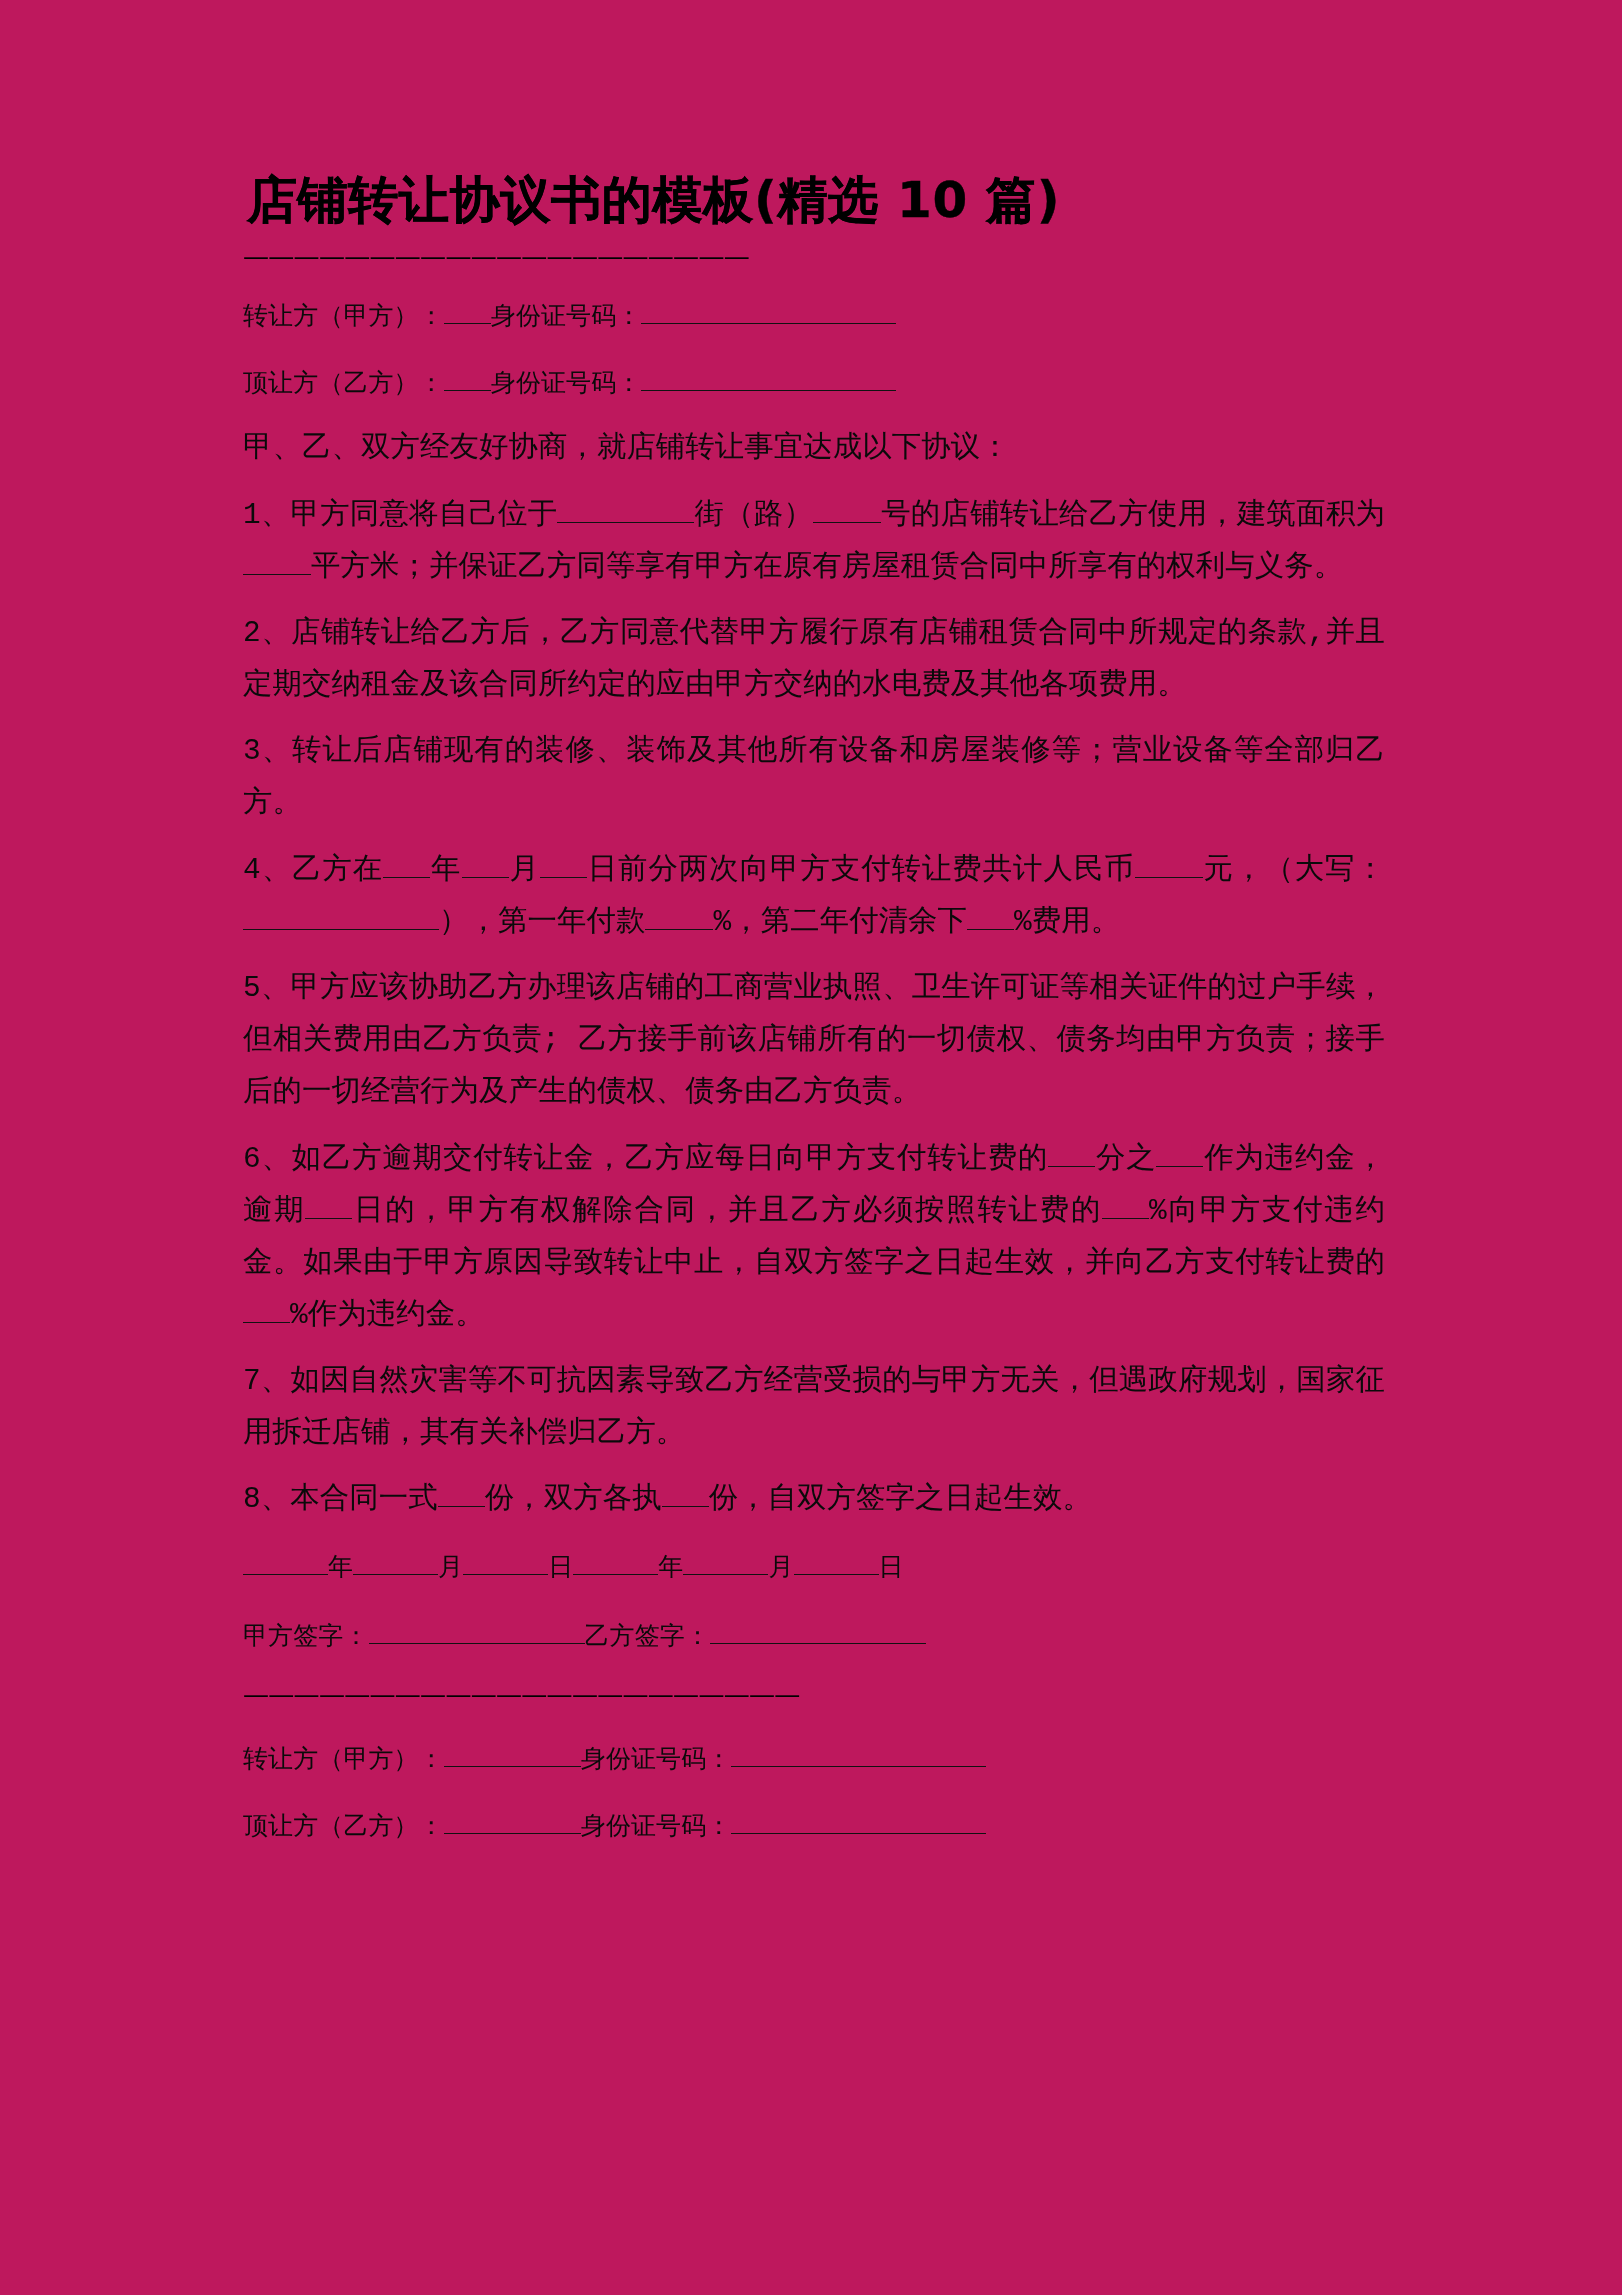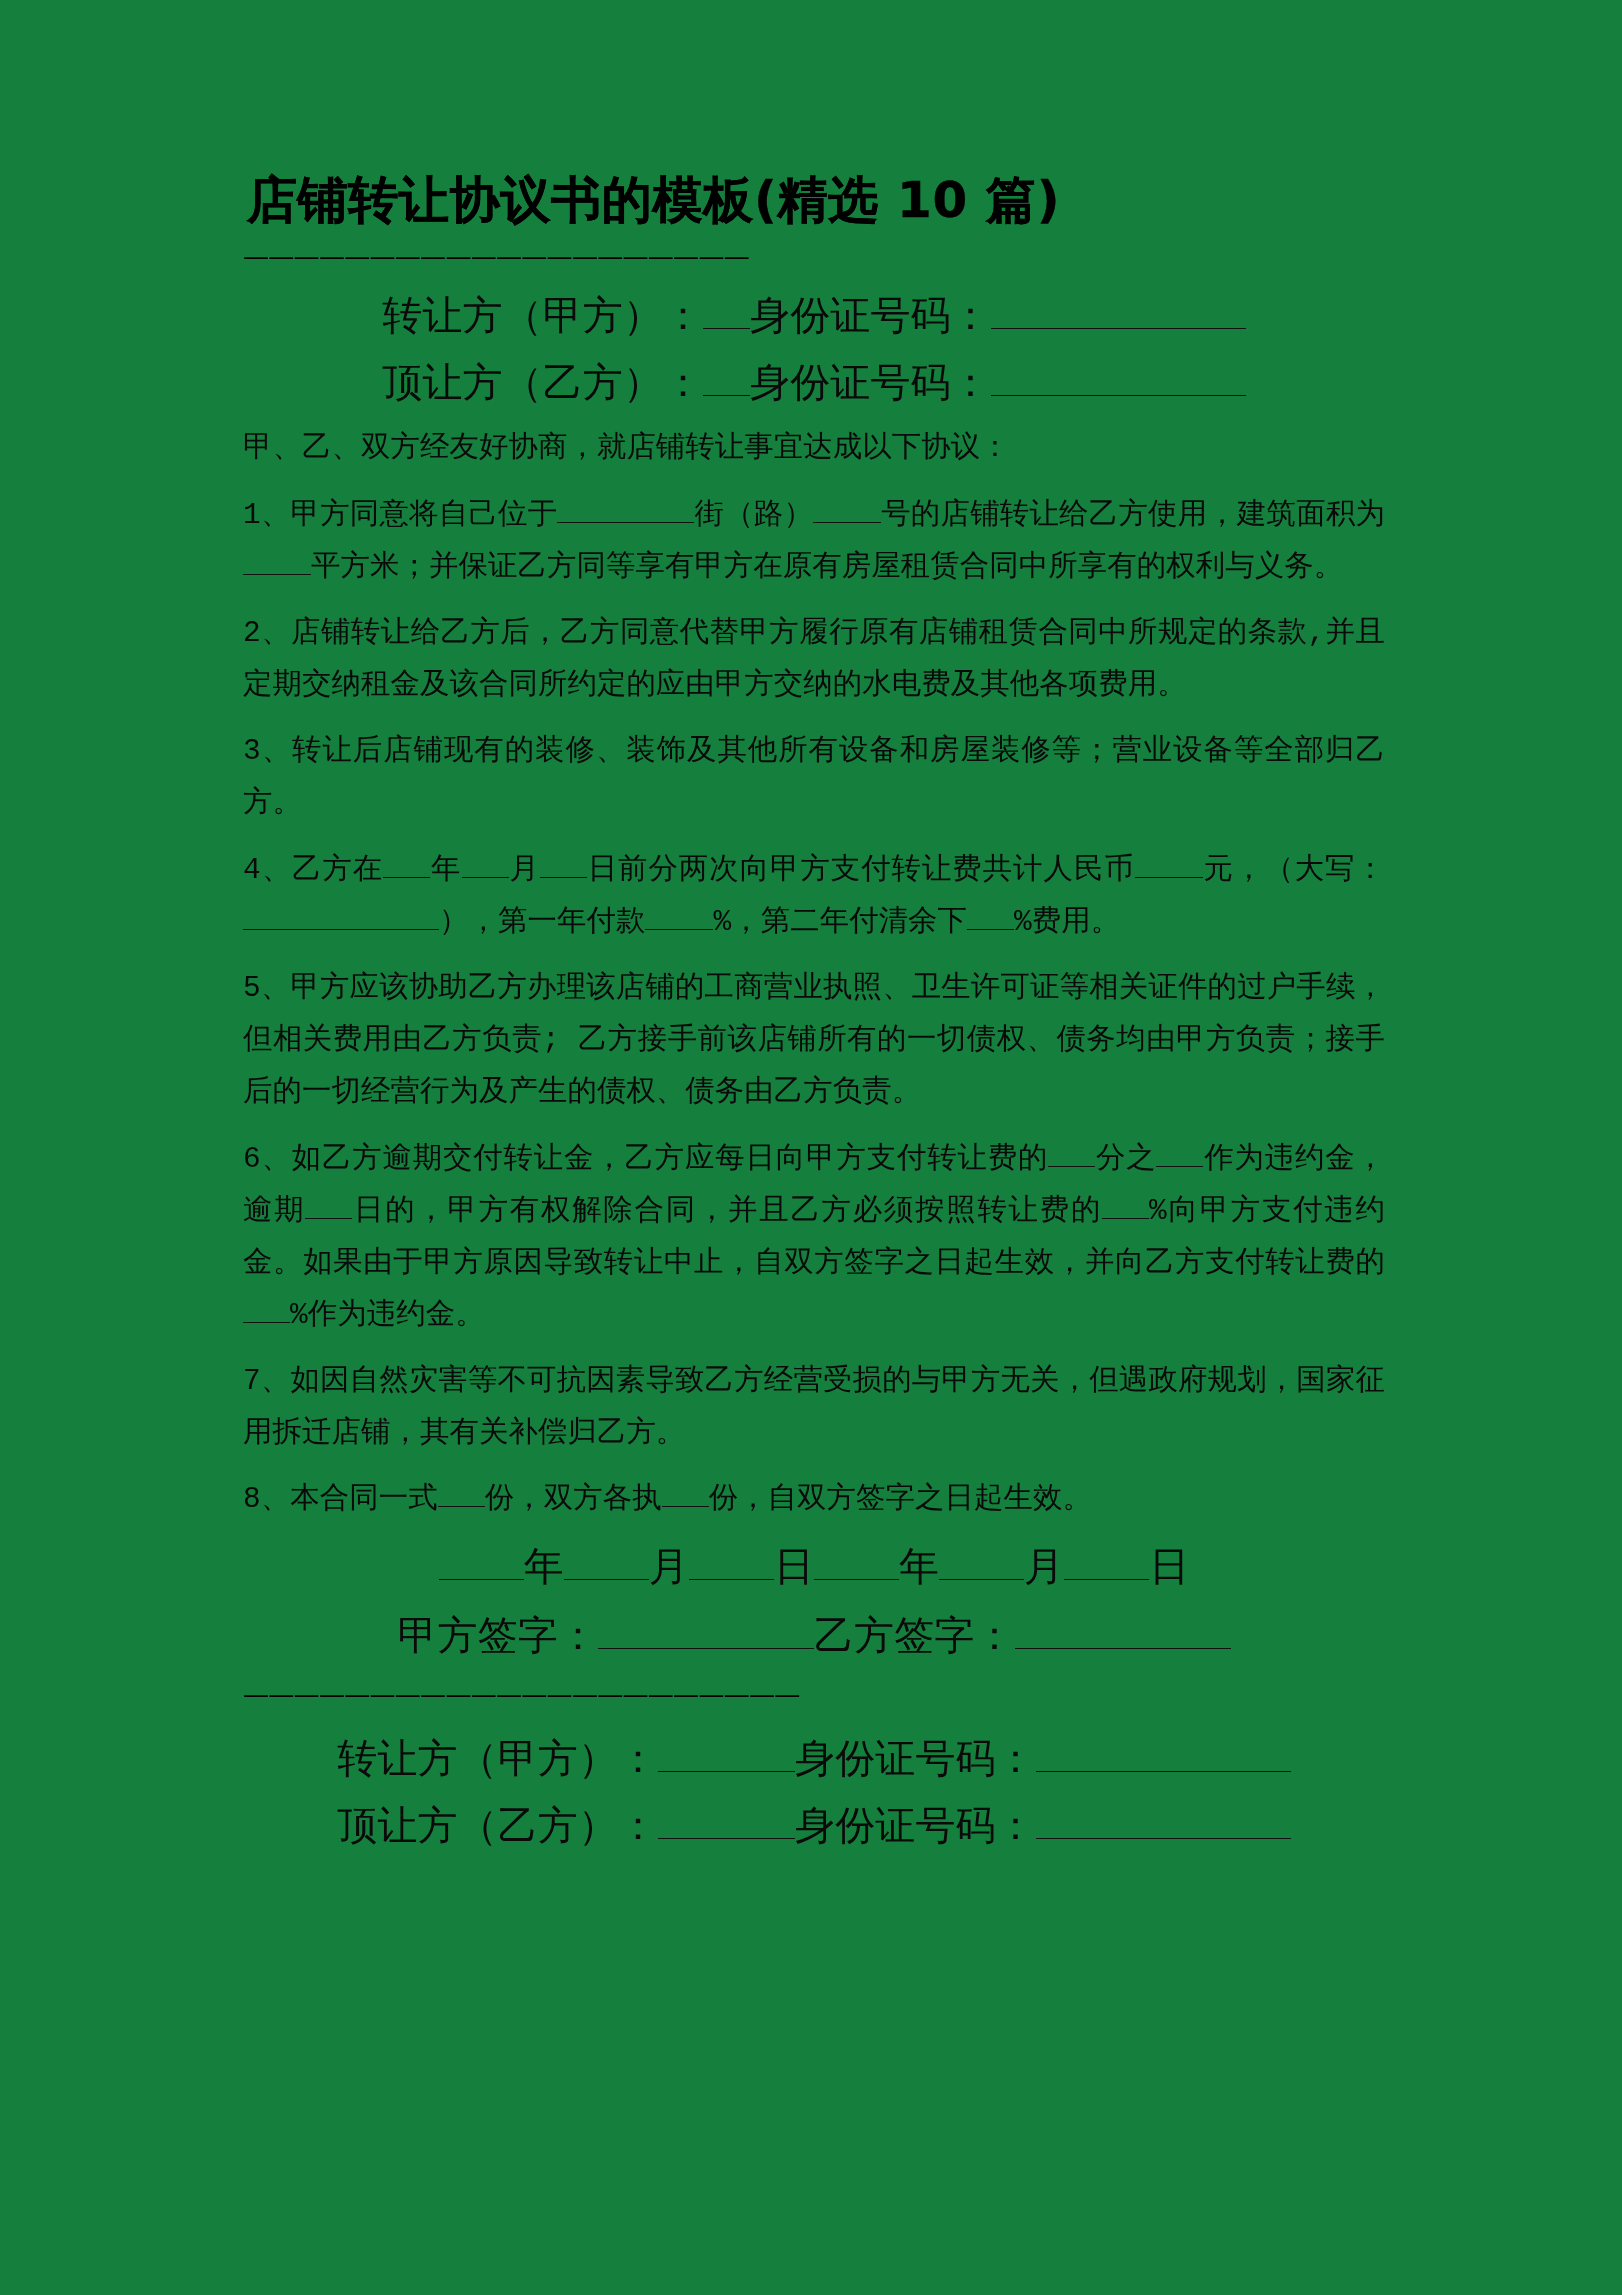--- a/index.html
+++ b/index.html
@@ -6,21 +6,21 @@
   html, body {
     margin: 0;
     padding: 0;
     background: #ffffff;
   }
 
   .page {
     position: relative;
     width: 1623px;
     height: 2295px;
-    background: #15803d;
+    background: #be185d;
     box-sizing: border-box;
     overflow: hidden;
     font-family: "Liberation Serif", "DejaVu Serif", serif;
     color: #0a0a0a;
   }
 
   .content {
     position: absolute;
     left: 243px;
     top: 171px;
@@ -77,26 +77,25 @@
   u.b-sm  { width: 47px; }
   u.b-md  { width: 68px; }
   u.b-xl  { width: 137px; }
   u.b-xxl { width: 196px; }
   u.b-sig { width: 216px; }
   u.b-id  { width: 255px; }
   u.b-date{ width: 85px; }
 
   
   .row {
-    font-size: 40px;
+    font-size: 25px;
     line-height: 52px;
     margin: 0 0 14.4px 0;
     white-space: nowrap;
     letter-spacing: 0.1px;
-    text-align: center;
   }
   .row.gap-lg { margin-bottom: 17px; }
 </style>
 </head>
 <body>
 
 <div class="page">
   <div class="content">
 
     <h1 class="doc-title">店铺转让协议书的模板(精选 10 篇)</h1>

